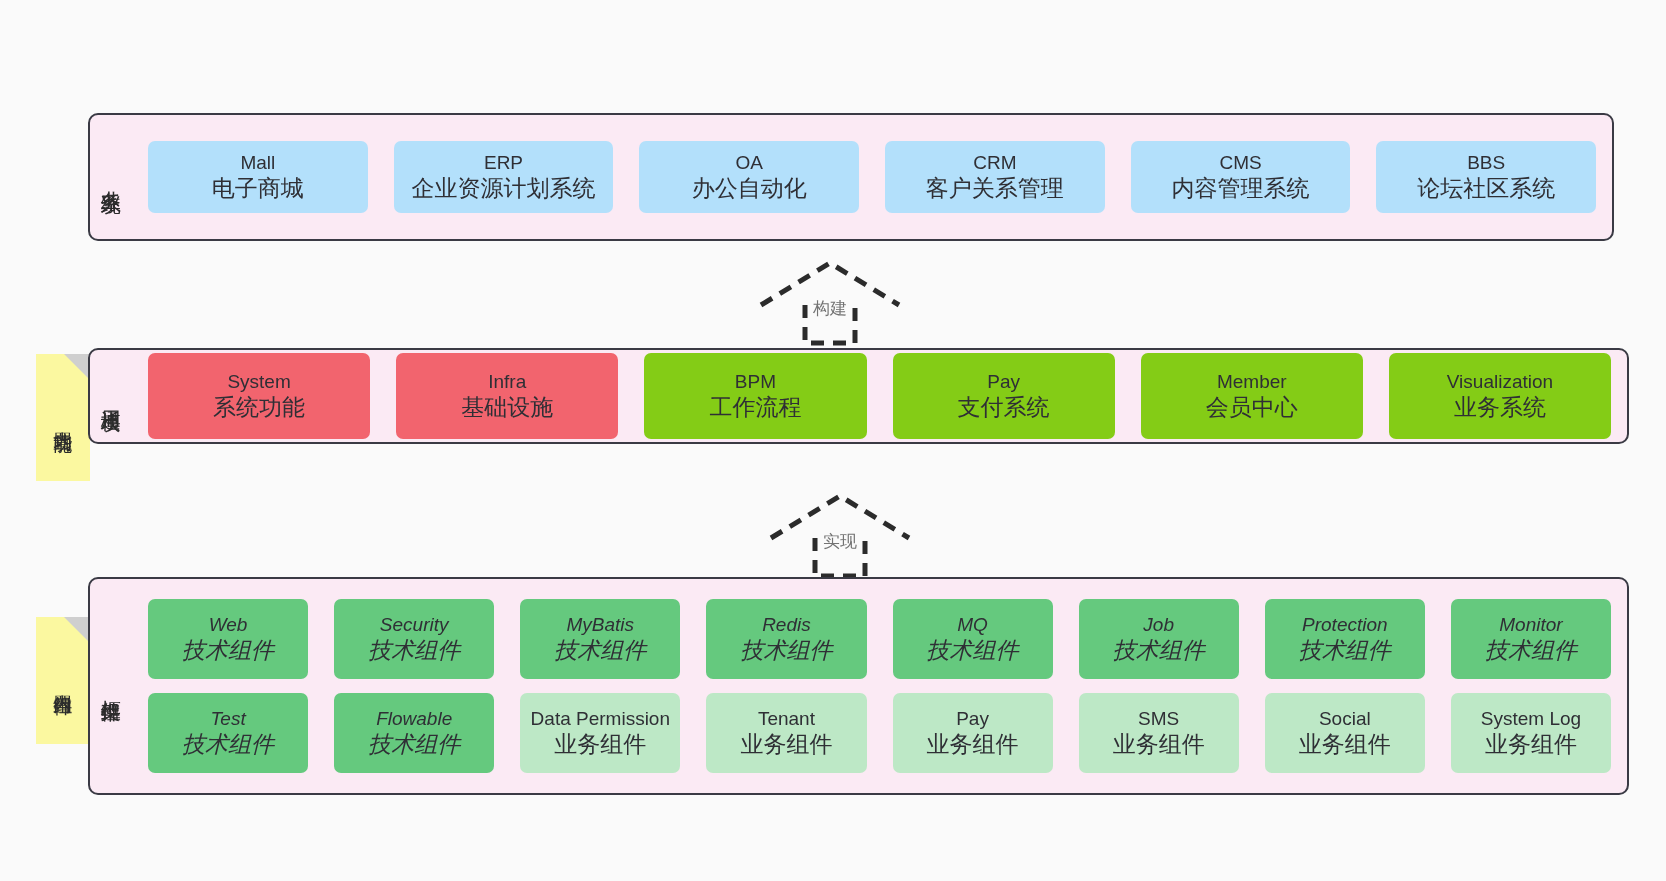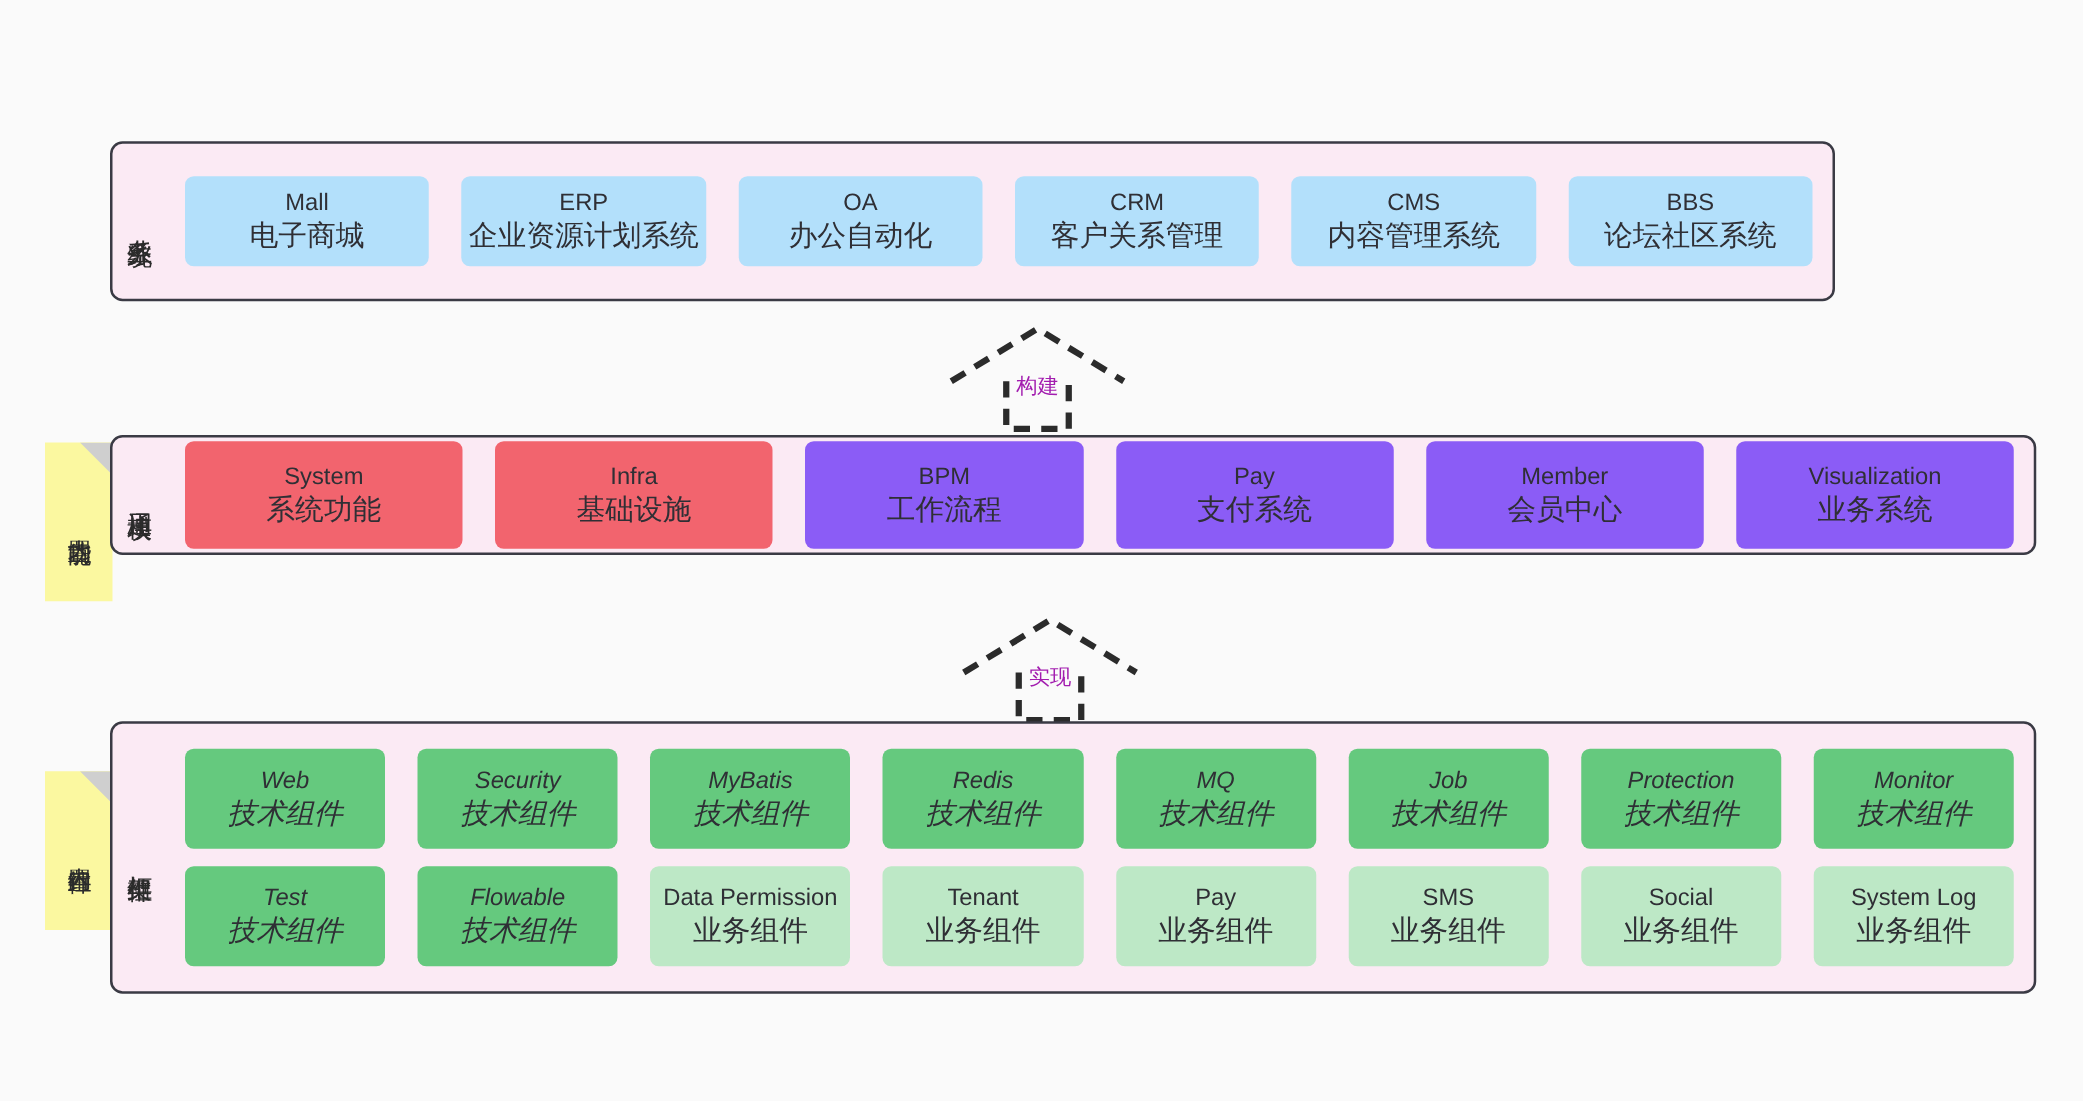--- a/index.html
+++ b/index.html
@@ -71,26 +71,26 @@
     line-height: 1.18;
     padding: 6px 4px;
     user-select: none;
   }
   .cell .t1 { font-size: 19px; color: #2f2f35; }
   .cell .t2 { font-size: 23px; color: #2f2f35; }
 
   
   .c-blue      { background: #b3e0fb; }
   .c-red       { background: #f2646e; }
-  .c-pink      { background: #8b5cf6; }
+  .c-pink      { background: #84cc16; }
   .c-green     { background: #65c97e; font-style: italic; }
   .c-lightgreen{ background: #bde8c6; }
 
   
-  #layer-business { left: 88px; top: 113px; width: 1380px; height: 128px; }
+  #layer-business { left: 88px; top: 113px; width: 1526px; height: 128px; }
   #layer-business .cell { height: 72px; }
 
   #layer-modules  { left: 88px; top: 348px; width: 1541px; height: 96px; }
   #layer-modules .cell { height: 86px; }
 
   #layer-framework{ left: 88px; top: 577px; width: 1541px; height: 218px; }
   #layer-framework .cell { height: 80px; }
 
   
   .note {
@@ -127,21 +127,21 @@
     position: absolute;
     user-select: none;
   }
   .arrow svg { display: block; overflow: visible; }
   .arrow-label {
     position: absolute;
     left: 50%;
     transform: translateX(-50%);
     top: 38px;
     font-size: 17px;
-    color: #a21caf;
+    color: #737373;
     background: #fafafa;
     padding: 0 2px;
     white-space: nowrap;
   }
   #arrow-build      { left: 757px; top: 259px; width: 146px; height: 86px; }
   #arrow-implement  { left: 767px; top: 492px; width: 146px; height: 86px; }
 </style>
 </head>
 <body>
 

